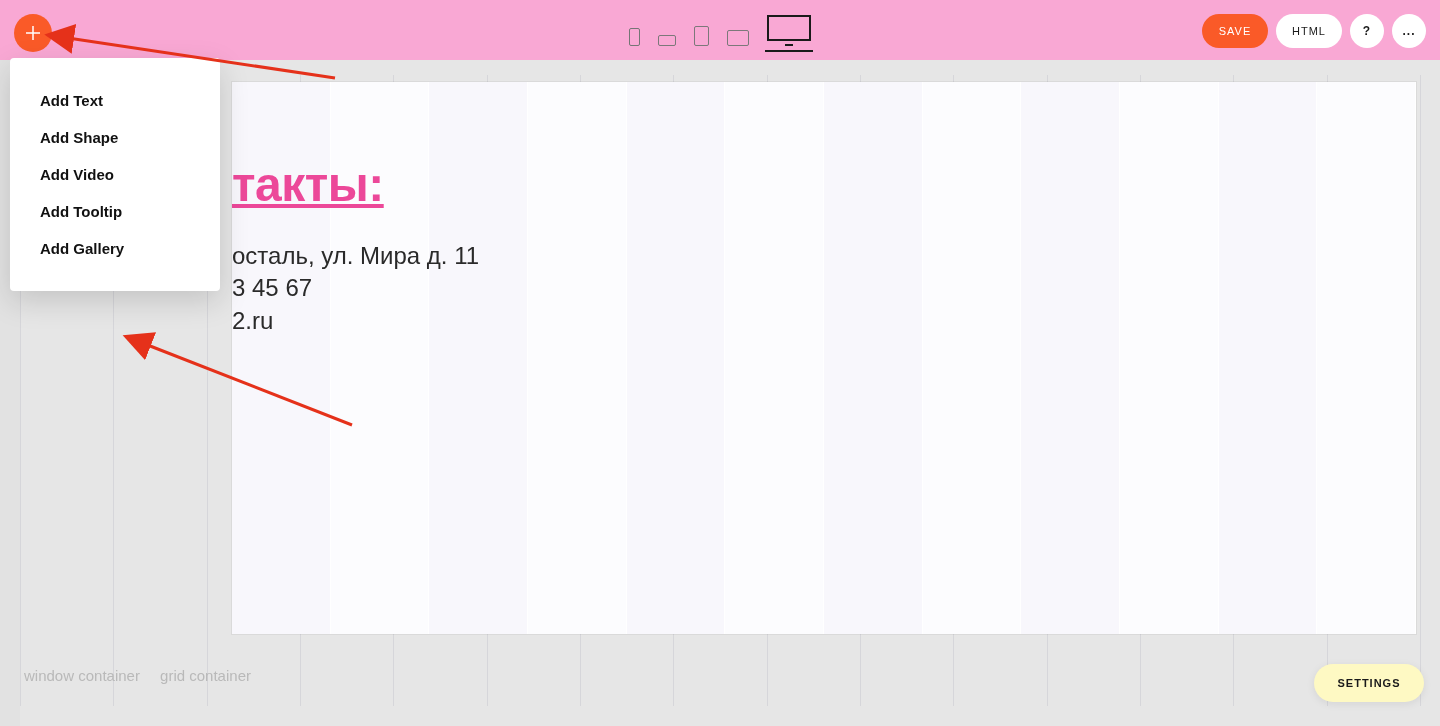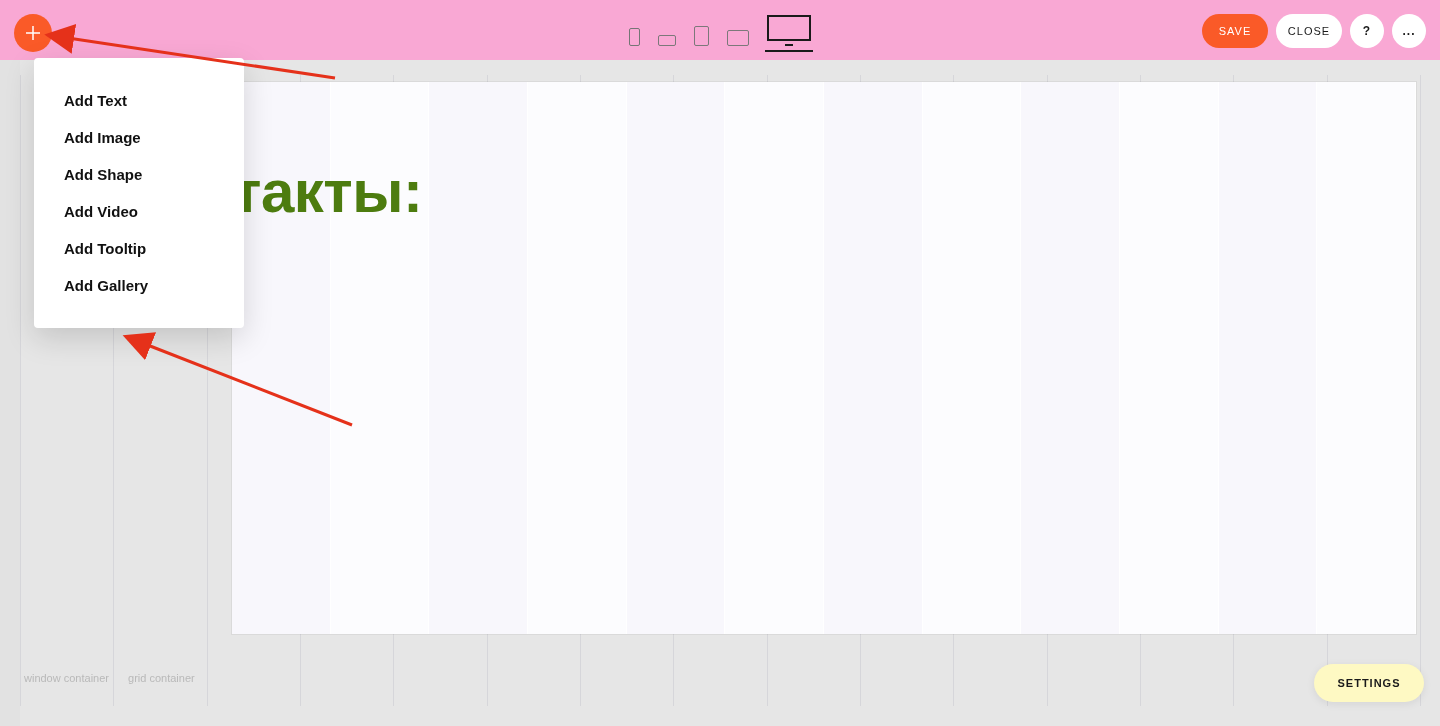--- a/index.html
+++ b/index.html
@@ -66,45 +66,44 @@
     background:#fff; box-shadow: 0 0 0 1px rgba(0,0,0,0.05);
   }
   .grid {
     position:absolute; inset:0; pointer-events:none;
   }
   .grid .col { position:absolute; top:0; bottom:0; background: rgba(235,233,245,0.35); }
 
   .content { position:absolute; left:0; top:75px; }
   .content h1 {
     font-family: "Arial Black", Arial, sans-serif; font-weight: 900;
-    font-size: 60px; color:#4d7c0f; letter-spacing:-0.5px;
+    font-size: 48px; color:#ec4899; letter-spacing:-0.5px;text-decoration:underline;
   }
   .content p {
     font-family: Arial, sans-serif; font-size: 24px; color:#2a2a2a; margin-top: 28px; line-height: 1.35;
     white-space: pre;
   }
 
   
   .popup {
     position:absolute; left:10px; top:58px; width:210px; background:#fff;
     border-radius: 4px; box-shadow: 0 10px 30px rgba(0,0,0,0.15);
     padding: 24px 0;
-    margin-left: 24px;
   }
   .popup .item {
     padding: 10px 30px; font-size: 15px; font-weight: 700; color:#111; cursor:pointer;
     font-family: Arial, sans-serif;
   }
 
   
   .anno { position:absolute; pointer-events:none; }
 
   
   .crumbs {
-    position:absolute; left:24px; bottom:42px; font-size:11px; color:#b9b9b9;
+    position:absolute; left:24px; bottom:42px; font-size:15px; color:#b9b9b9;
     font-family: Arial, sans-serif;
   }
   .crumbs span { margin-right: 16px; }
 
   .settings-pill {
     position:absolute; right:16px; bottom:24px; width:110px; height:38px; border-radius:20px;
     background:#fef9c3; display:flex; align-items:center; justify-content:center;
     font-size:11px; letter-spacing:1px; font-weight:600; color:#1a1a1a; cursor:pointer;
     box-shadow: 0 2px 8px rgba(0,0,0,0.08);
   }
@@ -136,21 +135,21 @@
       </div>
     <div class="device dev-desktop">
       <div class="dev-rect"></div>
         <div class="stand"></div>
         <div class="underline"></div>
     </div>
   </div>
 
   <div class="right-buttons">
     <div class="pill save">SAVE</div>
-    <div class="pill close">CLOSE</div>
+    <div class="pill close">HTML</div>
     <div class="pill small">?</div>
     <div class="pill small">...</div>
   </div>
 </div>
 
 <div class="editor-bg"></div>
 <div class="guides" id="guides">
     <div class="v" style="left: 0px;"></div>
     <div class="v" style="left: 93.3333px;"></div>
     <div class="v" style="left: 186.667px;"></div>
@@ -179,26 +178,28 @@
       <div class="col" style="left: 493.333px; width: 97.6667px; background: rgba(235, 233, 245, 0.15);"></div>
       <div class="col" style="left: 592px; width: 97.6667px;"></div>
       <div class="col" style="left: 690.667px; width: 97.6667px; background: rgba(235, 233, 245, 0.15);"></div>
       <div class="col" style="left: 789.333px; width: 97.6667px;"></div>
       <div class="col" style="left: 888px; width: 97.6667px; background: rgba(235, 233, 245, 0.15);"></div>
       <div class="col" style="left: 986.667px; width: 97.6667px;"></div>
       <div class="col" style="left: 1085.33px; width: 97.6667px; background: rgba(235, 233, 245, 0.15);"></div>
     </div>
   <div class="content">
     <h1>такты:</h1>
+    <p>осталь, ул. Мира д. 11
+3 45 67
+2.ru</p>
   </div>
 </div>
 
 <div class="popup">
   <div class="item">Add Text</div>
-  <div class="item">Add Image</div>
   <div class="item">Add Shape</div>
   <div class="item">Add Video</div>
   <div class="item">Add Tooltip</div>
   <div class="item">Add Gallery</div>
 </div>
 
 <svg class="anno" style="left:0;top:0;width:1440px;height:726px">
   <defs>
     <marker id="ah" markerWidth="12" markerHeight="12" refX="2" refY="5" orient="auto">
       <path d="M0,0 L10,5 L0,10 Z" fill="#e5311a"></path>

